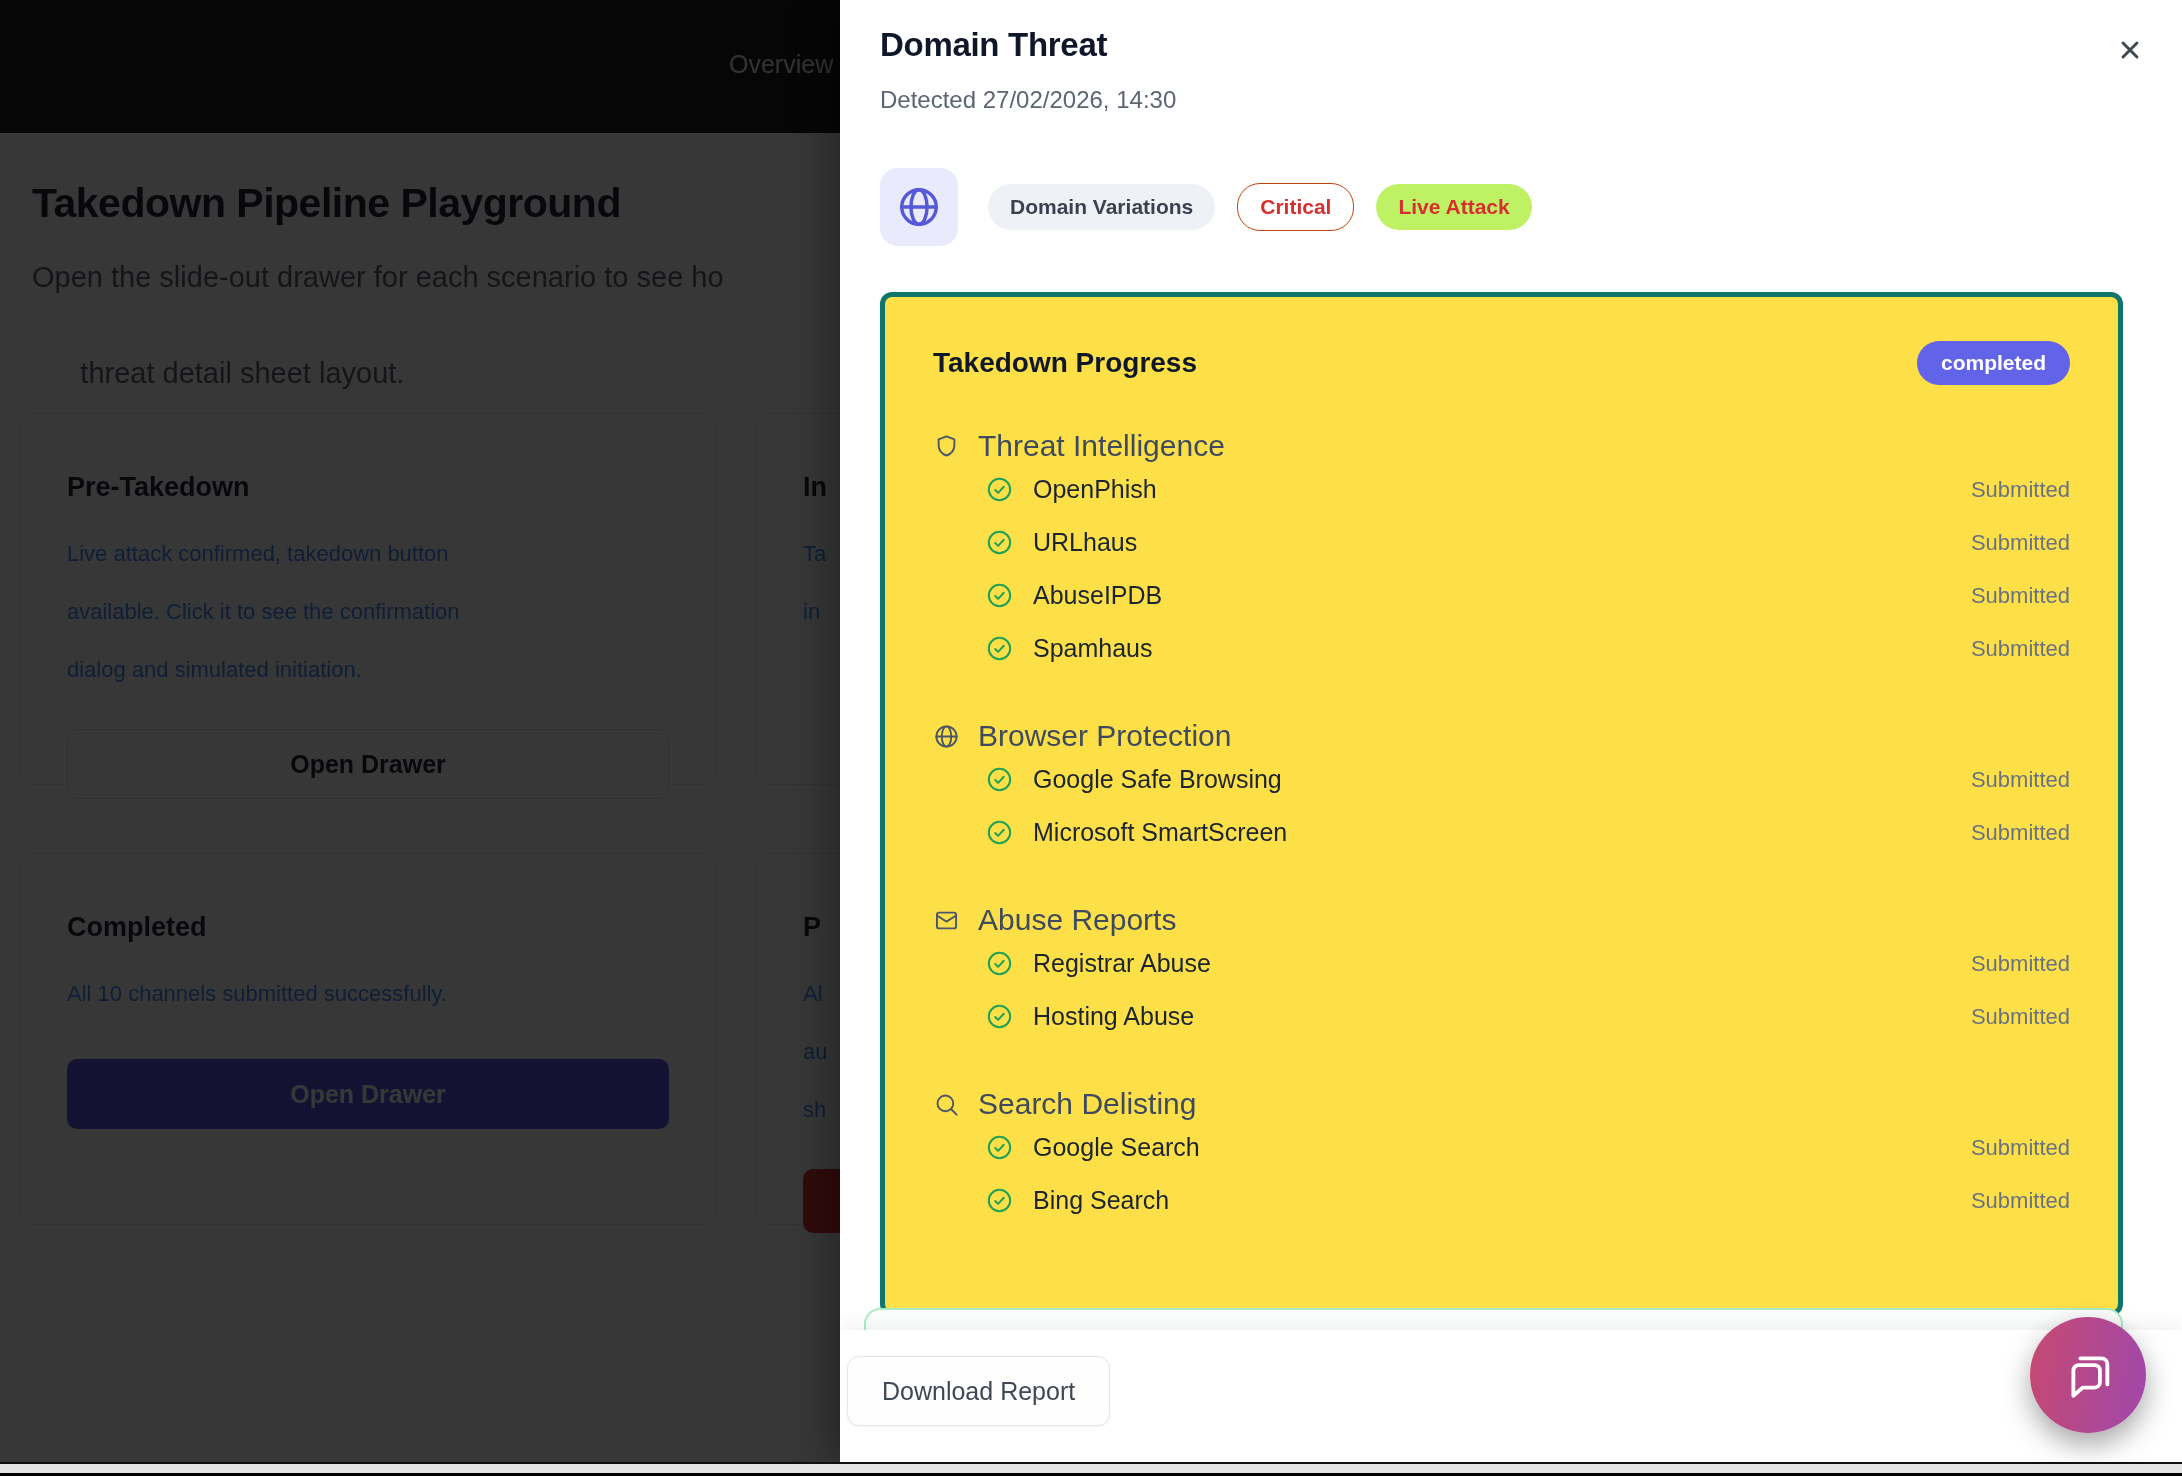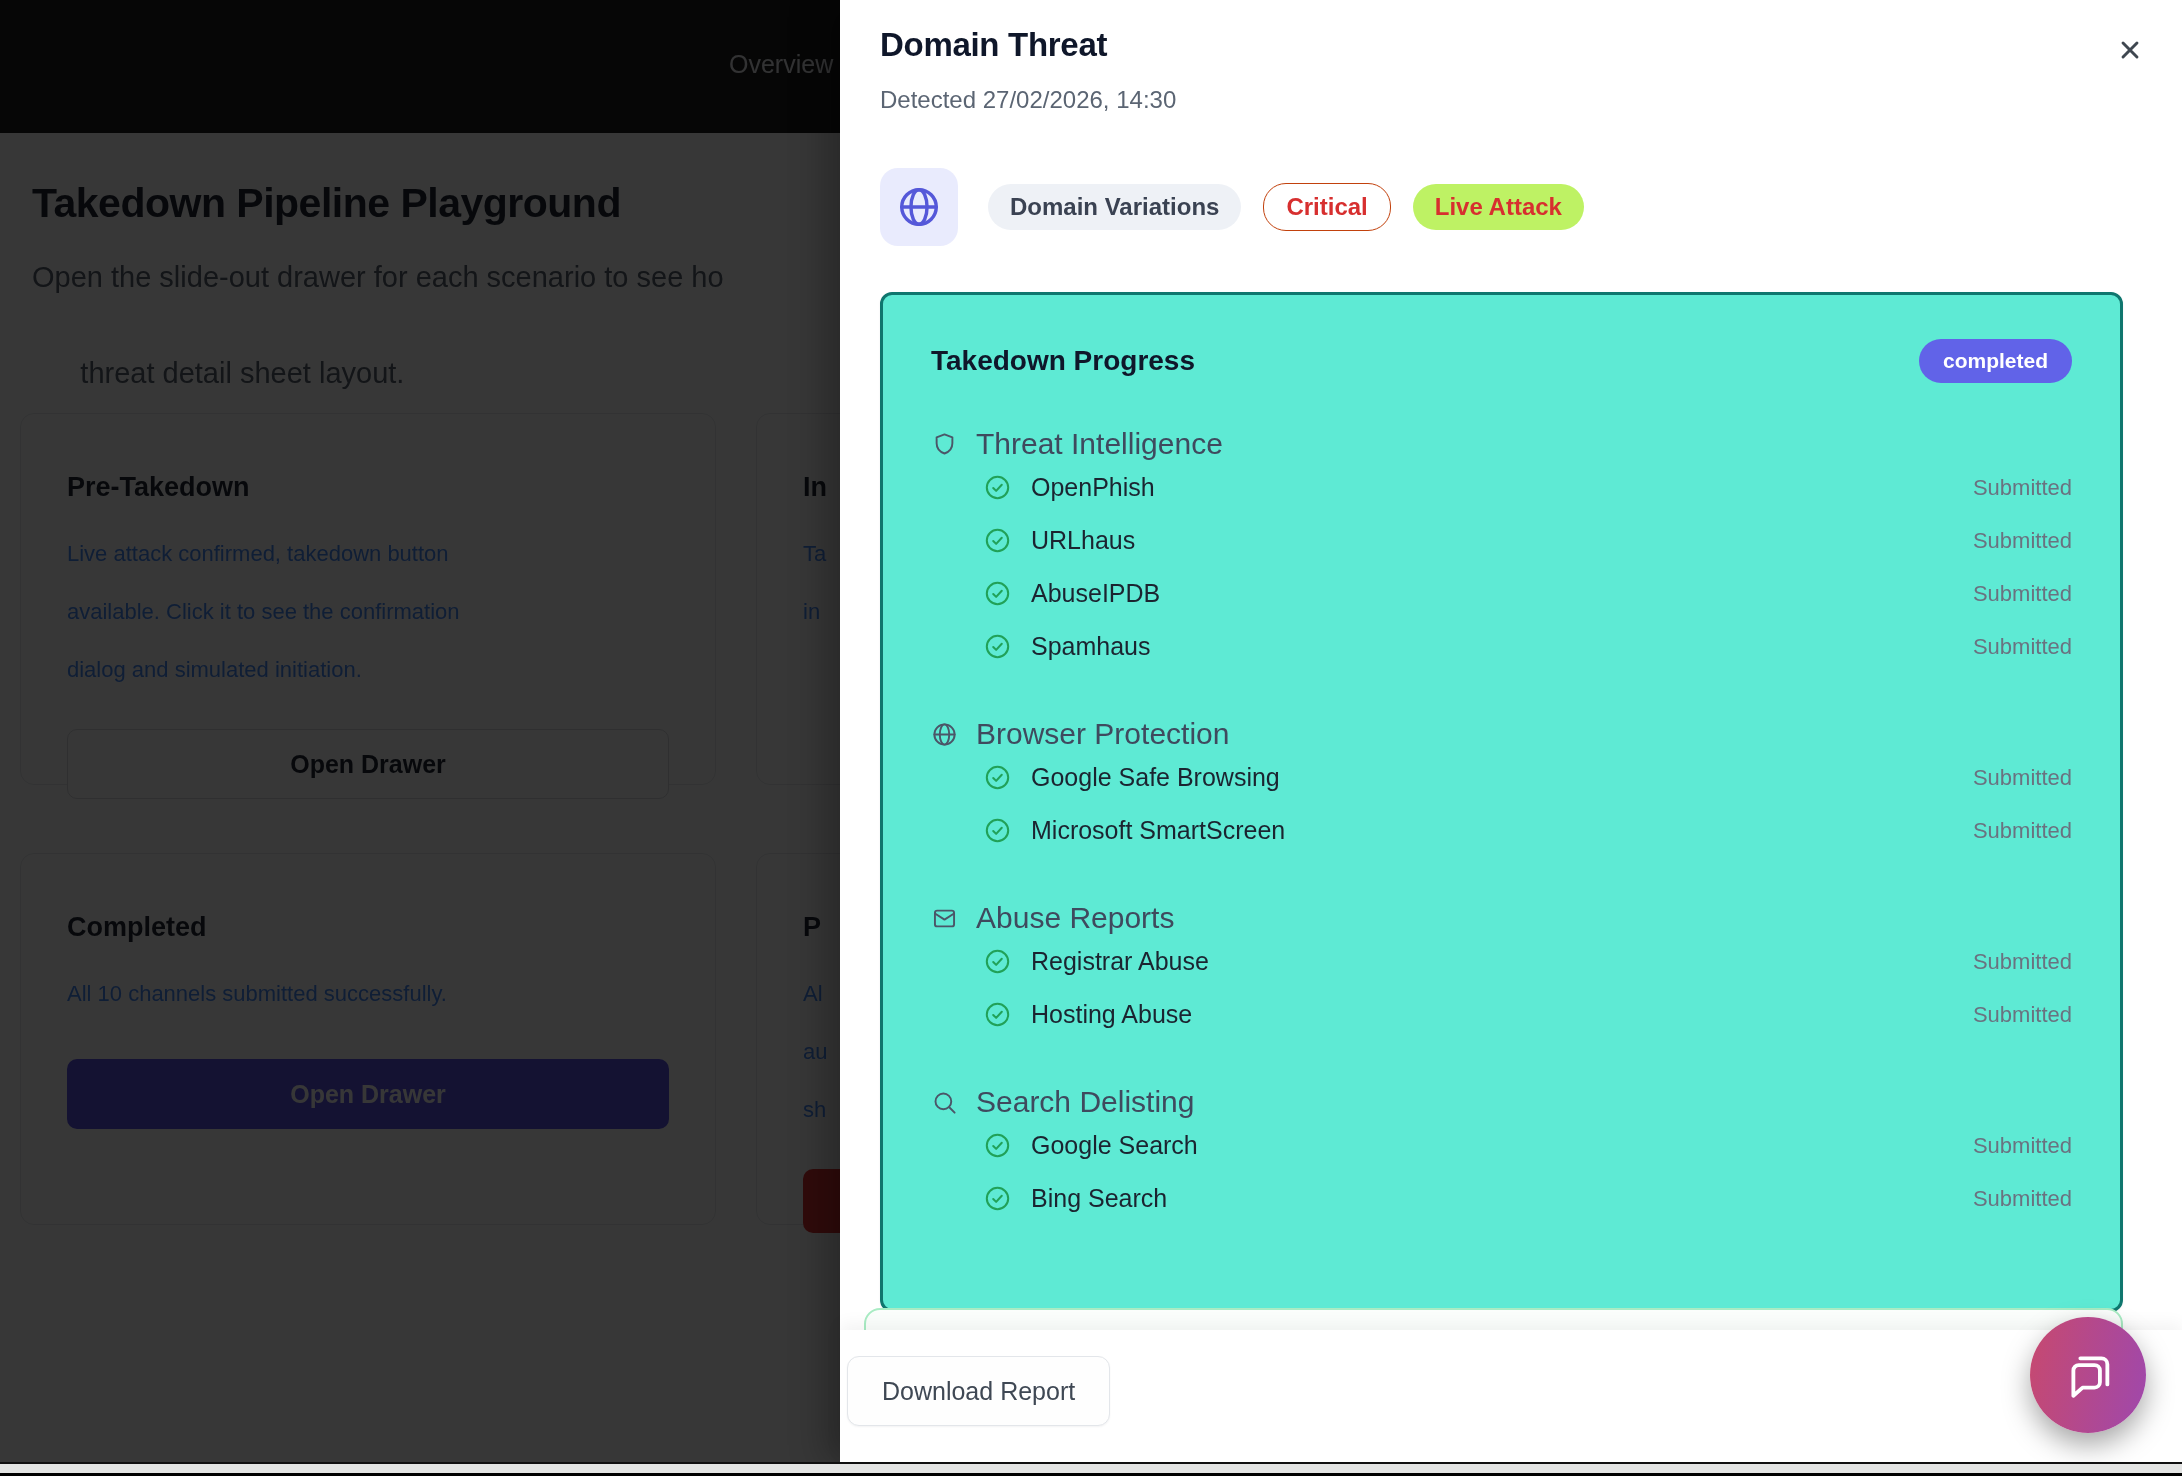--- a/index.html
+++ b/index.html
@@ -27,26 +27,26 @@
 
   
   .drawer{position:absolute;left:840px;right:0;top:0;bottom:14px;background:#ffffff;z-index:20;box-shadow:-14px 0 34px rgba(0,0,0,0.28);}
   .drawer-inner{position:absolute;left:24px;right:59px;top:0;bottom:0;padding-left:16px;}
   .drawer-title{margin:26px 0 0 0;font-size:33px;font-weight:700;color:#0f172a;letter-spacing:-0.3px;}
   .drawer-sub{margin:22px 0 0 0;font-size:24px;color:#5b6573;}
   .close-btn{position:absolute;top:28px;right:30px;width:44px;height:44px;border:none;background:transparent;cursor:pointer;padding:0;z-index:5;}
   .meta-row{display:flex;align-items:center;margin-top:54px;}
   .type-tile{width:78px;height:78px;border-radius:18px;background:#e9ebfd;display:flex;align-items:center;justify-content:center;flex:0 0 auto;}
   .badges{display:flex;align-items:center;gap:22px;margin-left:30px;}
-  .pill{display:flex;align-items:center;height:46px;padding:0 22px;border-radius:23px;font-size:24px;font-weight:600;white-space:nowrap;text-align:center;}
+  .pill{display:flex;align-items:center;height:46px;padding:0 22px;border-radius:23px;font-size:21px;font-weight:600;white-space:nowrap;text-align:center;}
   .pill.neutral{background:#eef1f6;color:#3a4252;}
   .pill.critical{background:#ffffff;border:1px solid #c2410c;color:#d72f2f;}
   .pill.live{background:#bef264;color:#d72f2f;font-weight:700;}
 
-  .progress-card{box-sizing:border-box;margin-top:46px;border:3px solid #0f766e;border-radius:12px;background:#5eead4;box-shadow:0 1px 3px rgba(15,23,42,0.05);padding:44px 48px 84px 48px;}
+  .progress-card{box-sizing:border-box;margin-top:46px;border:5px solid #0f766e;border-radius:12px;background:#fde047;box-shadow:0 1px 3px rgba(15,23,42,0.05);padding:44px 48px 84px 48px;}
   .progress-head{display:flex;align-items:center;justify-content:space-between;}
   .progress-title{font-size:28px;font-weight:700;color:#0f172a;margin:0;}
   .status-pill{display:flex;align-items:center;height:44px;padding:0 24px;border-radius:22px;background:#6163e8;color:#ffffff;font-size:21px;font-weight:600;}
   .section{margin-top:44px;}
   .section-header{display:flex;align-items:center;gap:18px;}
   .section-title{font-size:30px;font-weight:500;color:#3f4a5e;}
   .prog-row{display:flex;align-items:center;margin-left:53px;padding:12px 0;}
   .prog-row .label{font-size:25px;color:#1b2430;margin-left:20px;}
   .prog-row .status{margin-left:auto;font-size:22px;color:#6a7280;}
 

